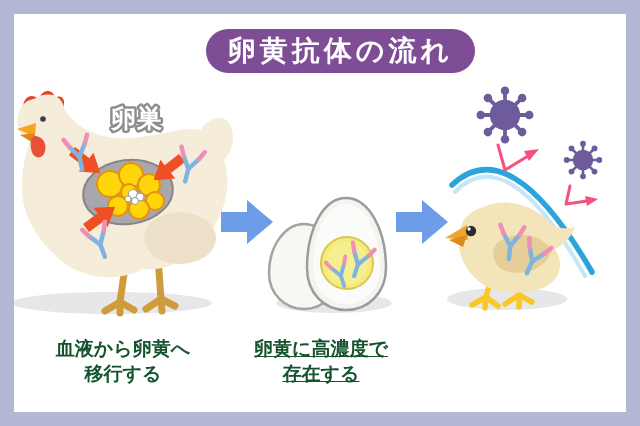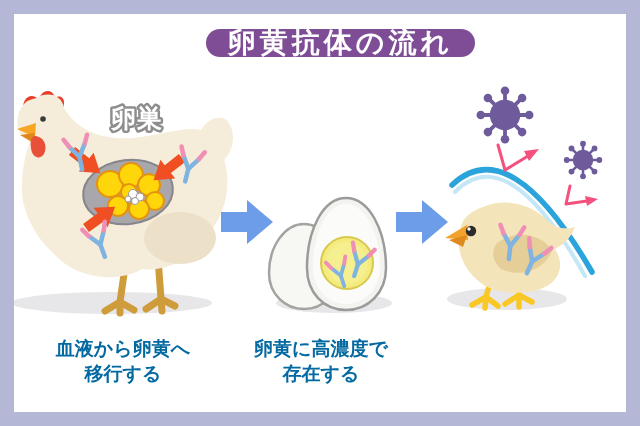--- a/index.html
+++ b/index.html
@@ -6,35 +6,35 @@
   .stage{
     position:relative;width:640px;height:426px;background:#ffffff;
     font-family:"DejaVu Sans","Liberation Sans",sans-serif;overflow:hidden;
   }
   .frame{
     position:absolute;inset:0;border:14px solid #b5b7d6;box-sizing:border-box;
     pointer-events:none;z-index:20;
   }
   .abs{position:absolute;}
   .title-pill{
-    position:absolute;left:206px;top:29px;width:269px;height:28px;
+    position:absolute;left:206px;top:29px;width:269px;height:44px;
     background:#7e4d96;border-radius:22px;color:#ffffff;
     font-size:28px;font-weight:700;letter-spacing:4px;
     display:flex;align-items:center;justify-content:center;z-index:5;
   }
   .pathogen-label{
     position:absolute;left:536px;top:102px;width:92px;
     color:#6e5b9b;font-size:25px;font-weight:700;letter-spacing:1px;z-index:5;
   }
   .caption{
     position:absolute;top:336px;width:200px;text-align:center;
-    color:#0369a1;font-size:19px;font-weight:700;line-height:25px;
+    color:#14532d;font-size:19px;font-weight:700;line-height:25px;
     white-space:pre-line;z-index:5;
   }
-  .cap1{left:23px;} .cap2{left:221px;} .cap3{left:412px;}
+  .cap1{left:23px;} .cap2{left:221px;text-decoration:underline;} .cap3{left:412px;}
   svg text.ovary{
     font-family:"DejaVu Sans","Liberation Sans",sans-serif;
     font-size:25px;font-weight:700;letter-spacing:1px;
     fill:#ffffff;stroke:#8d8d8d;stroke-width:5px;
     paint-order:stroke;stroke-linejoin:round;text-anchor:middle;
   }
 </style>
 </head>
 <body>
 

